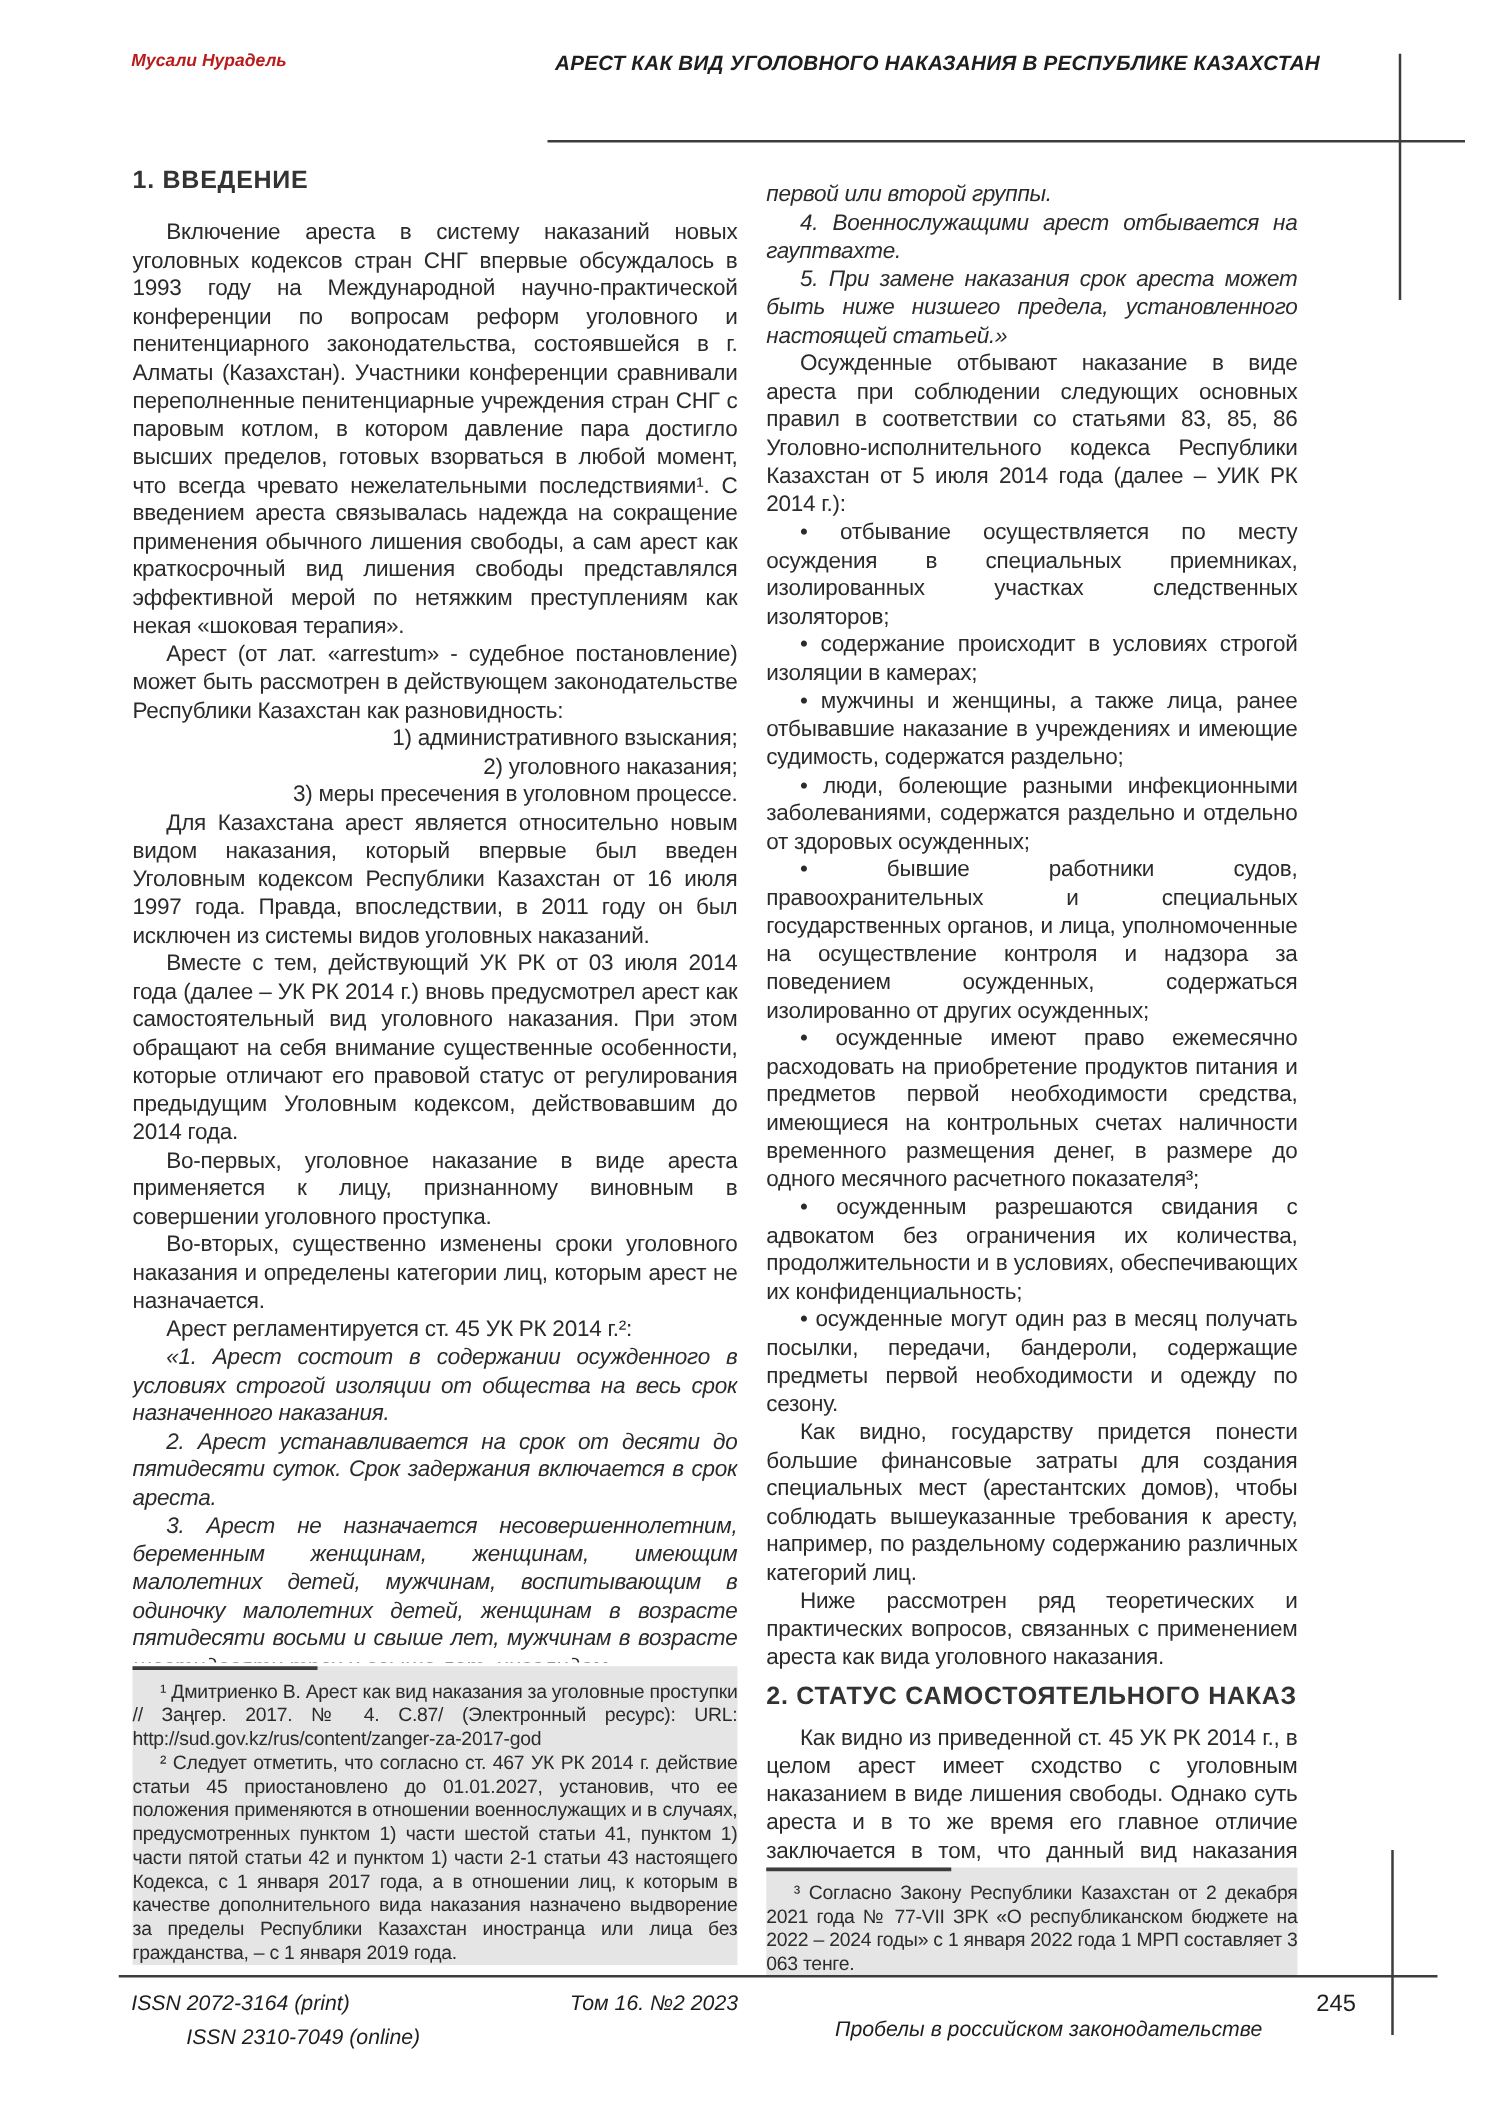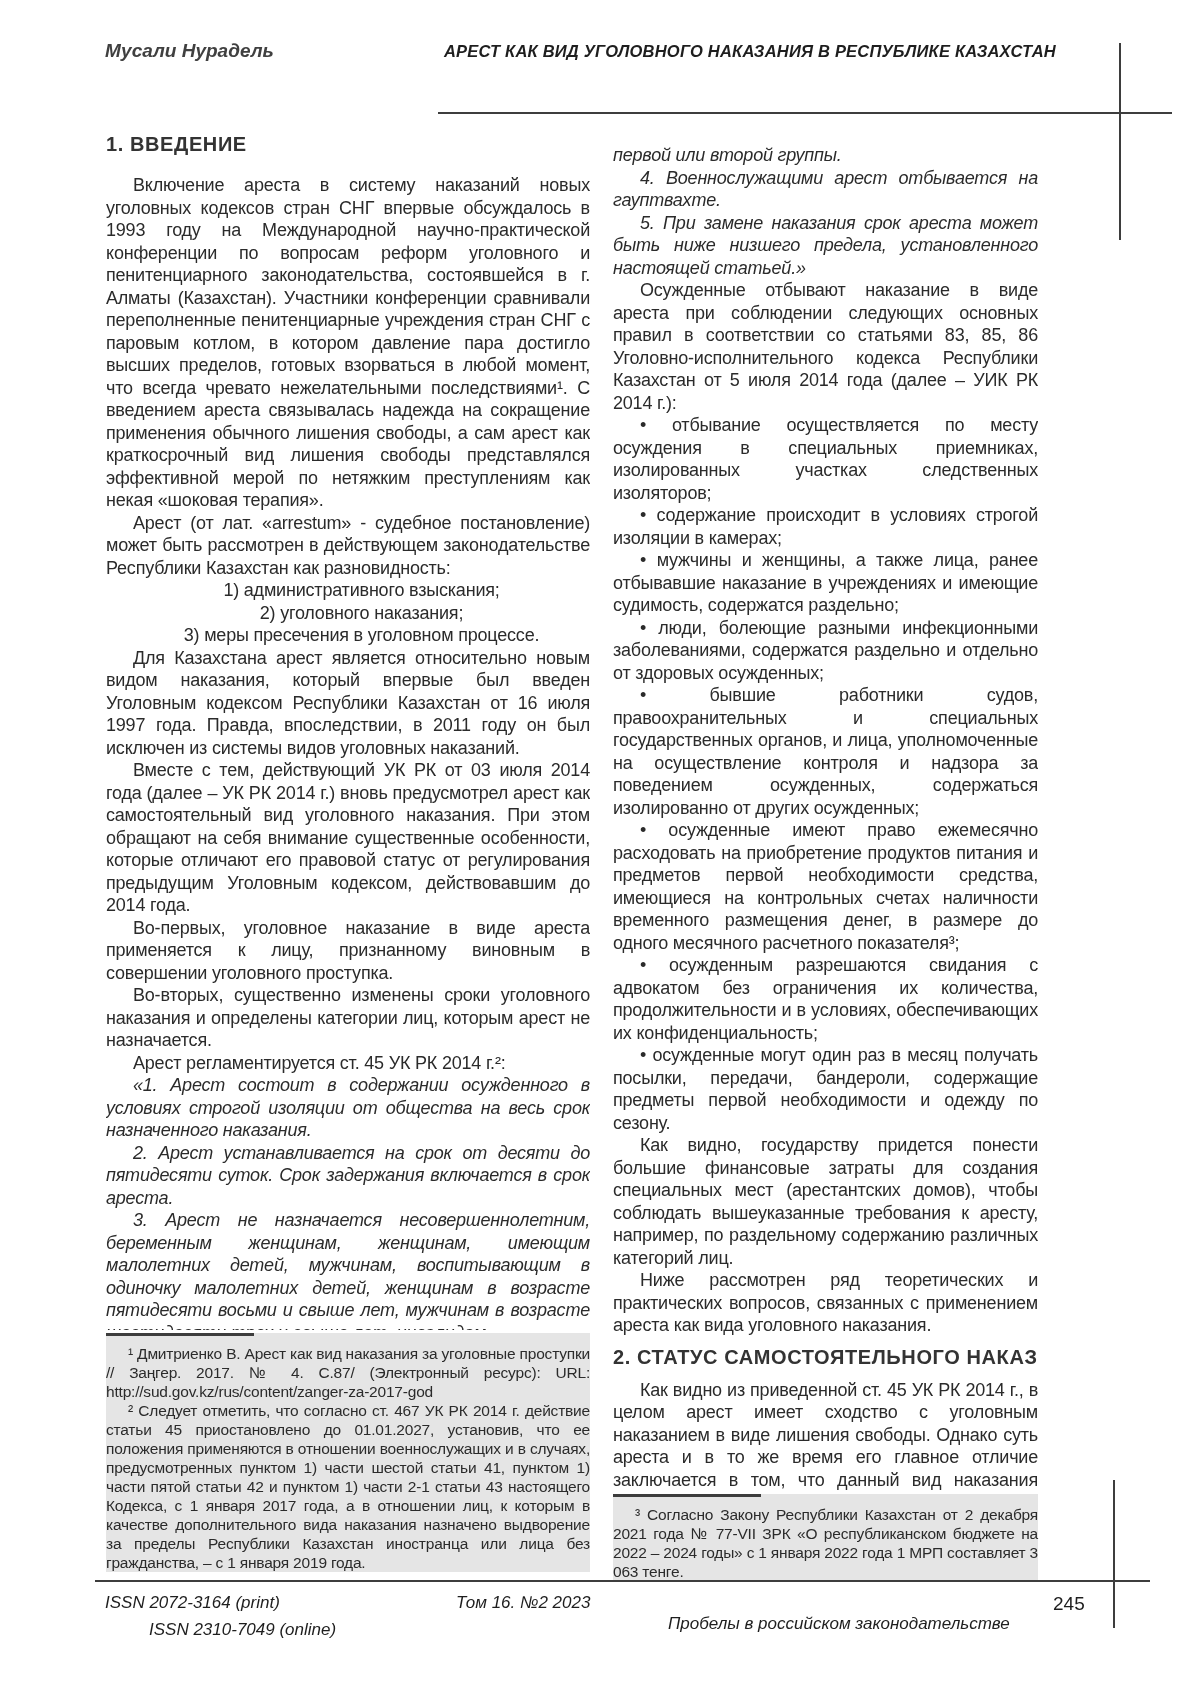--- a/index.html
+++ b/index.html
@@ -1,35 +1,35 @@
 <!DOCTYPE html>
 <html lang="ru"><head>
 <meta charset="utf-8">
 <style>
   html,body{margin:0;padding:0;background:#e8e8e8;}
   #page{position:relative;width:1200px;height:1697px;background:#ffffff;
         font-family:"Liberation Sans","DejaVu Sans",sans-serif;color:#2b2b2b;overflow:hidden;}
   
-  .author{position:absolute;left:105px;top:40px;font-size:19px;font-weight:bold;font-style:italic;color:#404040;}
+  .author{position:absolute;left:105px;top:40px;font-size:14px;font-weight:bold;font-style:italic;color:#b91c1c;}
   .title{position:absolute;left:400px;top:42px;width:700px;text-align:center;
          font-size:16.5px;font-weight:bold;font-style:italic;letter-spacing:.2px;color:#1e1e1e;}
   .header-rule{position:absolute;left:438px;top:112px;width:734px;height:2px;background:#3d3d3d;}
   .vline-top{position:absolute;left:1119px;top:43px;width:2px;height:197px;background:#3d3d3d;}
   .vline-bottom{position:absolute;left:1113px;top:1480px;width:2px;height:148px;background:#3d3d3d;}
   
   .col{position:absolute;top:132px;font-size:18px;line-height:22.5px;letter-spacing:-0.2px;
        text-align:justify;hyphens:auto;}
   #col-left{left:106px;width:484px;height:1198px;overflow:hidden;}
   #col-right{left:613px;width:425px;height:1358px;overflow:hidden;padding-top:12px;box-sizing:border-box;}
   .sec-heading{font-size:20px;letter-spacing:.6px;color:#333;margin:0 0 18px 0;text-align:left;line-height:24px;}
   .sec-heading2{font-size:20px;letter-spacing:.6px;color:#333;margin:8px 0 10px 0;text-align:left;line-height:24px;white-space:nowrap;}
   .p{margin:0;text-indent:27px;}
   .p-noindent{margin:0;text-indent:0;}
   .ital{font-style:italic;}
-  .listline{margin:0;text-indent:27px;text-align:center;}
+  .listline{margin:0;text-indent:27px;text-align:right;}
   
   .footnotes{position:absolute;background:#e5e5e5;font-size:15.5px;line-height:19px;letter-spacing:-0.2px;
              text-align:justify;hyphens:auto;}
   #fn-left{left:106px;top:1333px;width:484px;}
   #fn-right{left:613px;top:1494px;width:425px;}
   .fn-rule{width:148px;height:3px;background:#3d3d3d;margin:0 0 8px 0;}
   .fn{margin:0;text-indent:22px;}
   
   .footer-rule{position:absolute;left:95px;top:1580px;width:1055px;height:2px;background:#3d3d3d;}
   .footer-text{position:absolute;font-size:17px;font-style:italic;color:#1e1e1e;}

